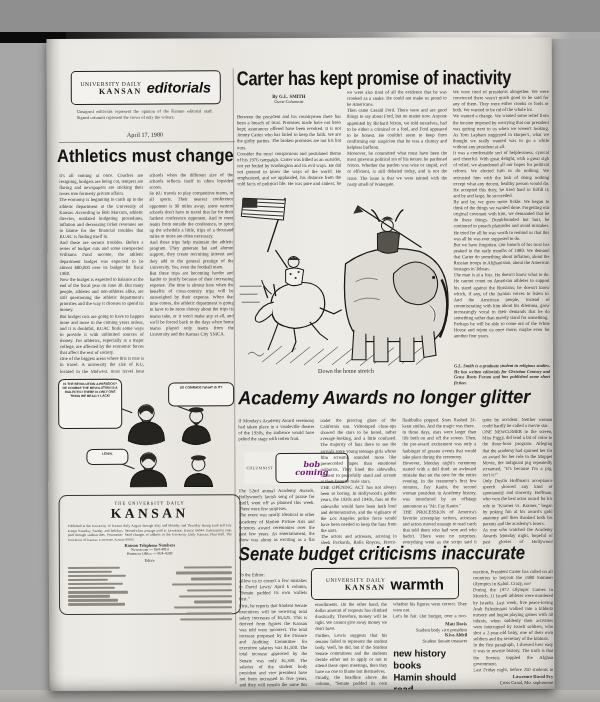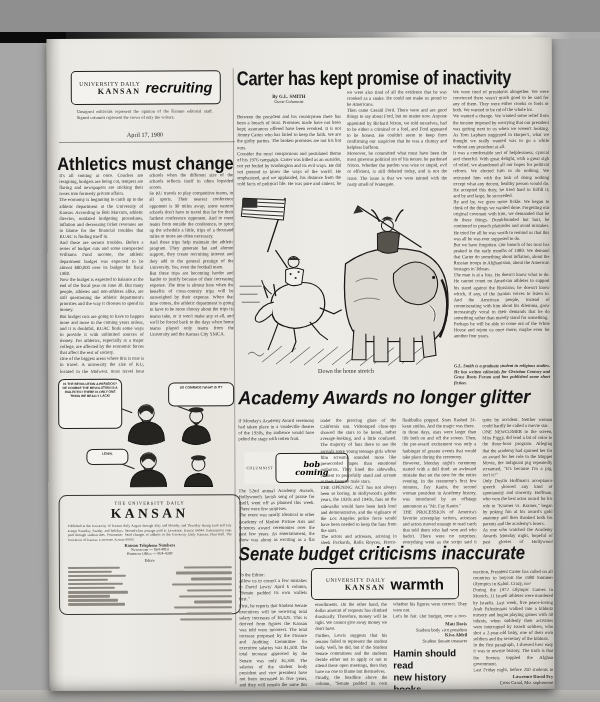--- a/index.html
+++ b/index.html
@@ -32,27 +32,27 @@
   <div class="scan-bottom"></div>
 
   <div class="paper">
     <div class="rule-v" style="left:186px;top:30px;height:616px;"></div>
 
     <div class="abs boxed" style="left:24px;top:32px;width:148px;height:32px;display:flex;align-items:center;justify-content:center;gap:5px;">
       <div style="text-align:right;font-family:'Liberation Serif',serif;color:#1c1a18;">
         <div style="font-size:5.6px;letter-spacing:.6px;">UNIVERSITY DAILY</div>
         <div style="font-size:8px;font-weight:bold;letter-spacing:1.5px;">KANSAN</div>
       </div>
-      <div style="font-family:'Liberation Sans',sans-serif;font-weight:bold;font-style:italic;font-size:14.5px;color:#111;">recruiting</div>
+      <div style="font-family:'Liberation Sans',sans-serif;font-weight:bold;font-style:italic;font-size:14.5px;color:#111;">editorials</div>
     </div>
     <div class="abs tiny" style="left:30px;top:70px;width:136px;text-align:justify;font-size:4.4px;">Unsigned editorials represent the opinion of the Kansan editorial staff. Signed columns represent the views of only the writers.</div>
     <div class="abs" style="left:30px;top:92px;width:136px;text-align:center;font-size:6.2px;color:#2b2926;">April 17, 1980</div>
     <div class="rule-h" style="left:12px;top:103px;width:176px;"></div>
 
-    <div class="abs" style="left:10px;top:116px;">
+    <div class="abs" style="left:10px;top:108px;">
       <span class="headline" style="font-size:18px;transform:scaleX(.92);">Athletics must change</span>
     </div>
     <div class="abs body-text" style="left:12px;top:134px;width:84px;height:200px;">It's all coming at once. Coaches are resigning, budgets are being cut, tempers are flaring and newspapers are sticking their noses into formerly private affairs.
 The economy is beginning to catch up to the athletic department at the University of Kansas. According to Bob Marcum, athletic director, outdated budgeting procedures, inflation and decreasing ticket revenues are to blame for the financial troubles that KUAC is finding itself in.
 And those are serious troubles. Before a series of budget cuts and some unexpected Williams Fund income, the athletic department budget was expected to be almost $80,000 over its budget for fiscal 1980.
 Now the budget is expected to balance at the end of the fiscal year on June 30. But many people, athletes and non-athletes alike, are still questioning the athletic department's priorities and the way it chooses to spend its money.
 But budget cuts are going to have to happen more and more in the coming years unless, and it is doubtful, KUAC finds some ways to provide it with unlimited sources of money. For athletics, especially at a major college, are affected by the economic forces that affect the rest of society.
 One of the biggest areas where this is true is in travel. A university the size of KU, located in the Midwest, must travel long distances to find comparable competition. There are other, smaller colleges in the immediate area, but it is embarrassing for both</div>
     <div class="abs body-text" style="left:102px;top:134px;width:84px;height:200px;">schools when the different size of the schools reflects itself in often lopsided scores.
 So KU travels to play competitive teams, in all sports. Their nearest conference opponent is 90 miles away; some eastern schools don't have to travel that far for their farthest conference opponent. And to meet teams from outside the conference, to spice up the schedule a little, trips of a thousand miles or more are often necessary.
@@ -236,21 +236,21 @@
     </div>
     <div class="abs" style="left:190px;top:380px;width:76px;height:128px;overflow:hidden;">
       <div class="body-text" style="height:34px;">If Monday's Academy Award ceremony had taken place in a vaudeville theater of the 1930s, the audience would have pelted the stage with rotten fruit.</div>
       <div style="height:36px;"></div>
       <div class="body-text" style="height:56px;">The 52nd annual Academy Awards, Hollywood's lavish song of praise for itself, went off as planned this week. There were few surprises.
 The event was nearly identical to other Academy of Motion Picture Arts and Sciences award ceremonies over the past few years. As entertainment, the show was about as exciting as a flat glass of champagne.
 At the beginning of the program, viewers watched limousines glide one by one to the curb outside the Los Angeles Music Center, each depositing its glittering cargo of stars</div>
     </div>
     <div class="abs" style="left:196px;top:414px;width:104px;height:32px;display:flex;align-items:center;background:#efede8;">
       <div style="font-size:3.8px;letter-spacing:.5px;padding:0 2px;color:#2c2a26;">COLUMNIST</div>
-      <div class="boxed" style="flex:1;height:28px;display:flex;flex-direction:column;align-items:center;justify-content:center;font-family:'DejaVu Serif',serif;font-style:italic;font-weight:bold;color:#000000;">
+      <div class="boxed" style="flex:1;height:28px;display:flex;flex-direction:column;align-items:center;justify-content:center;font-family:'DejaVu Serif',serif;font-style:italic;font-weight:bold;color:#701a75;">
         <div style="font-size:8px;line-height:1;">bob</div>
         <div style="font-size:8px;line-height:1;">coming</div>
       </div>
     </div>
     <div class="abs body-text" style="left:272px;top:380px;width:76px;height:128px;">under the piercing glare of the California sun. Videotaped close-ups showed the stars to be bored, rather average-looking, and a little confused. The majority of fans there to see the arrivals were young teenage girls whose film screams sounded more like prerecorded tapes than emotional outbursts. They lined the sidewalks, content to peacefully stand and scream at their favorite male stars.
 THE OPENING ACT has not always been so boring. In Hollywood's golden years, the 1930s and 1940s, fans on the sidewalks would have been both loud and demonstrative, and the vigilance of the Los Angeles police force would have been needed to keep the fans from the stars.
 The actors and actresses, arriving in sleek Packards, Rolls Royces, Pierce-Arrows and Duesenbergs, responded to crowds of fans with warmth as the klieg lights crisscrossed the evening sky. One by one, the cars arrived. A polished door opened. And out stepped Clark Gable. Or Jean Harlow, Mary Pickford, Tyrone Power or Joan Crawford. Or any one of the others who then graced the silver screen.
 AND AS THEY STEPPED from their cars, the fans sighed, straining against the ropes held by policemen. Camera</div>
     <div class="abs body-text" style="left:354px;top:380px;width:74px;height:128px;">flashbulbs popped. Stars flashed 24-karat smiles. And the magic was there.
 In those days, stars were larger than life both on and off the screen. Then, the pre-award excitement was only a harbinger of greater events that would take place during the ceremony.
@@ -285,22 +285,22 @@
     <div class="abs" style="left:344px;top:564px;width:74px;height:88px;overflow:hidden;">
       <div class="body-text" style="height:18px;">whether his figures were correct. They were not.
 Let's be fair. Our budget, over a two-year period, is dropping $9,000, while during the same period inflation will run nearly $17,000. You're right, David, budgets are being cut across the campus — except in Flint Hall. Is that where the rich live?</div>
       <div class="sig" style="margin-top:2px;">
         <div>Matt Davis</div>
         <div class="t">Student body vice president</div>
         <div>Kiva Aldeil</div>
         <div class="t">Student Senate treasurer</div>
       </div>
       <div style="font-family:'Liberation Sans',sans-serif;font-weight:bold;font-size:9.5px;line-height:1.25;color:#141414;margin-top:3px;">
+        <div>new history books</div>
         <div>Hamin should read</div>
-        <div>new history books</div>
       </div>
 
     </div>
 
     <div class="abs" style="left:424px;top:532px;width:80px;height:120px;display:flex;flex-direction:column;">
       <div class="body-text" style="max-height:104px;">reaction, President Carter has called on all countries to boycott the 1980 Summer Olympics in Kabul. Crazy, no?
 During the 1972 Olympic Games in Munich, 11 Israeli athletes were murdered by Israelis. Last week, five peace-loving Arab Palestinians walked into a kibbutz nursery and began playing games with 50 infants, when suddenly their activities were interrupted by Israeli soldiers, who shot a 2-year-old baby, one of their own soldiers and the secretary of the kibbutz.
 In the first paragraph, I showed how easy it was to rewrite history. The truth is that the Soviets toppled the Afghan government.
 Last Friday night, before 250 students in the Kansas Union, Danish Hamin, a spokesman for the Palestine Liberation Organization, included the comments in the second paragraph of this letter in his lecture. In his own rewrite of history, he spits on the graves of the Israeli victims. We know that the PLO ruthlessly murdered 11 Israeli athletes in Munich in 1972, 30 Israelis on a bus in 1978 and three innocent victims at an Israeli kibbutz last week. Mr. Revisionist — excuse me, Mr. Hamin — why don't you rewrite the Koran, Shakespeare or the U.S. Constitution?</div>
       <div class="sig" style="margin-top:1px;">

